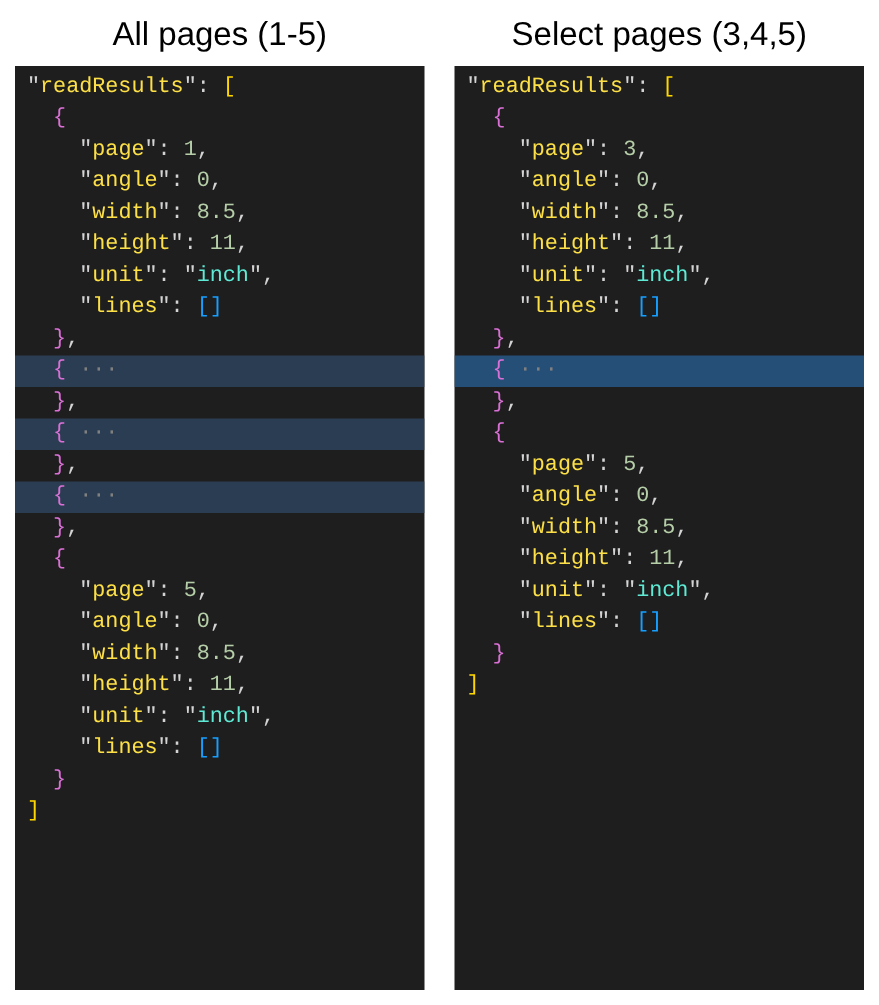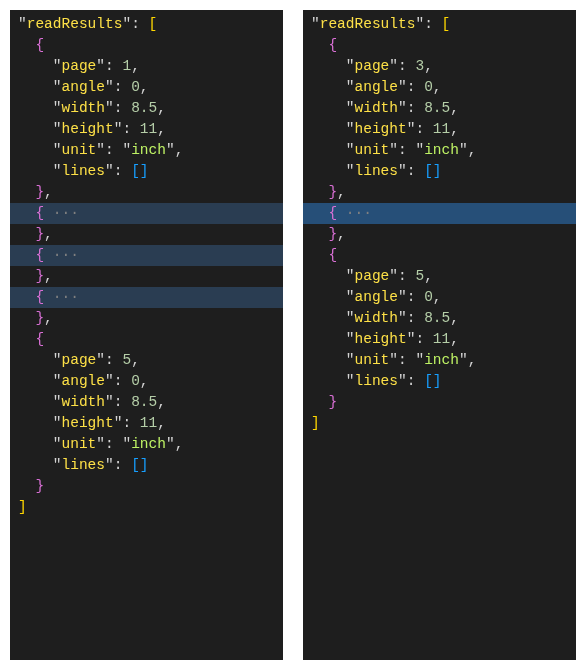--- a/index.html
+++ b/index.html
@@ -43,32 +43,33 @@
     }
     .line.folded {
       background: #2a3d52;
       color: #808080;
     }
     .line.folded-hl {
       background: #264f78;
       color: #808080;
     }
     .key { color: #fde047; }
-    .string { color: #bef264; }
+    .string { color: #5eead4; }
     .number { color: #b5cea8; }
     .punct { color: #d4d4d4; }
     .bracket { color: #ffd700; }
     .bracket2 { color: #da70d6; }
     .bracket3 { color: #179fff; }
     .fold-dots { color: #808080; }
   </style>
 </head>
 <body>
 
 <div class="column">
+  <div class="column-heading">All pages (1-5)</div>
   <div class="code-panel">
     <div class="line"><span class="punct">"</span><span class="key">readResults</span><span class="punct">"</span><span class="punct">: </span><span class="bracket">[</span></div>
     <div class="line">  <span class="bracket2">{</span></div>
     <div class="line">    <span class="punct">"</span><span class="key">page</span><span class="punct">"</span><span class="punct">: </span><span class="number">1</span><span class="punct">,</span></div>
     <div class="line">    <span class="punct">"</span><span class="key">angle</span><span class="punct">"</span><span class="punct">: </span><span class="number">0</span><span class="punct">,</span></div>
     <div class="line">    <span class="punct">"</span><span class="key">width</span><span class="punct">"</span><span class="punct">: </span><span class="number">8.5</span><span class="punct">,</span></div>
     <div class="line">    <span class="punct">"</span><span class="key">height</span><span class="punct">"</span><span class="punct">: </span><span class="number">11</span><span class="punct">,</span></div>
     <div class="line">    <span class="punct">"</span><span class="key">unit</span><span class="punct">"</span><span class="punct">: </span><span class="punct">"</span><span class="string">inch</span><span class="punct">"</span><span class="punct">,</span></div>
     <div class="line">    <span class="punct">"</span><span class="key">lines</span><span class="punct">"</span><span class="punct">: </span><span class="bracket3">[]</span></div>
     <div class="line">  <span class="bracket2">}</span><span class="punct">,</span></div>
@@ -84,20 +85,21 @@
     <div class="line">    <span class="punct">"</span><span class="key">width</span><span class="punct">"</span><span class="punct">: </span><span class="number">8.5</span><span class="punct">,</span></div>
     <div class="line">    <span class="punct">"</span><span class="key">height</span><span class="punct">"</span><span class="punct">: </span><span class="number">11</span><span class="punct">,</span></div>
     <div class="line">    <span class="punct">"</span><span class="key">unit</span><span class="punct">"</span><span class="punct">: </span><span class="punct">"</span><span class="string">inch</span><span class="punct">"</span><span class="punct">,</span></div>
     <div class="line">    <span class="punct">"</span><span class="key">lines</span><span class="punct">"</span><span class="punct">: </span><span class="bracket3">[]</span></div>
     <div class="line">  <span class="bracket2">}</span></div>
     <div class="line"><span class="bracket">]</span></div>
   </div>
 </div>
 
 <div class="column">
+  <div class="column-heading">Select pages (3,4,5)</div>
   <div class="code-panel">
     <div class="line"><span class="punct">"</span><span class="key">readResults</span><span class="punct">"</span><span class="punct">: </span><span class="bracket">[</span></div>
     <div class="line">  <span class="bracket2">{</span></div>
     <div class="line">    <span class="punct">"</span><span class="key">page</span><span class="punct">"</span><span class="punct">: </span><span class="number">3</span><span class="punct">,</span></div>
     <div class="line">    <span class="punct">"</span><span class="key">angle</span><span class="punct">"</span><span class="punct">: </span><span class="number">0</span><span class="punct">,</span></div>
     <div class="line">    <span class="punct">"</span><span class="key">width</span><span class="punct">"</span><span class="punct">: </span><span class="number">8.5</span><span class="punct">,</span></div>
     <div class="line">    <span class="punct">"</span><span class="key">height</span><span class="punct">"</span><span class="punct">: </span><span class="number">11</span><span class="punct">,</span></div>
     <div class="line">    <span class="punct">"</span><span class="key">unit</span><span class="punct">"</span><span class="punct">: </span><span class="punct">"</span><span class="string">inch</span><span class="punct">"</span><span class="punct">,</span></div>
     <div class="line">    <span class="punct">"</span><span class="key">lines</span><span class="punct">"</span><span class="punct">: </span><span class="bracket3">[]</span></div>
     <div class="line">  <span class="bracket2">}</span><span class="punct">,</span></div>

